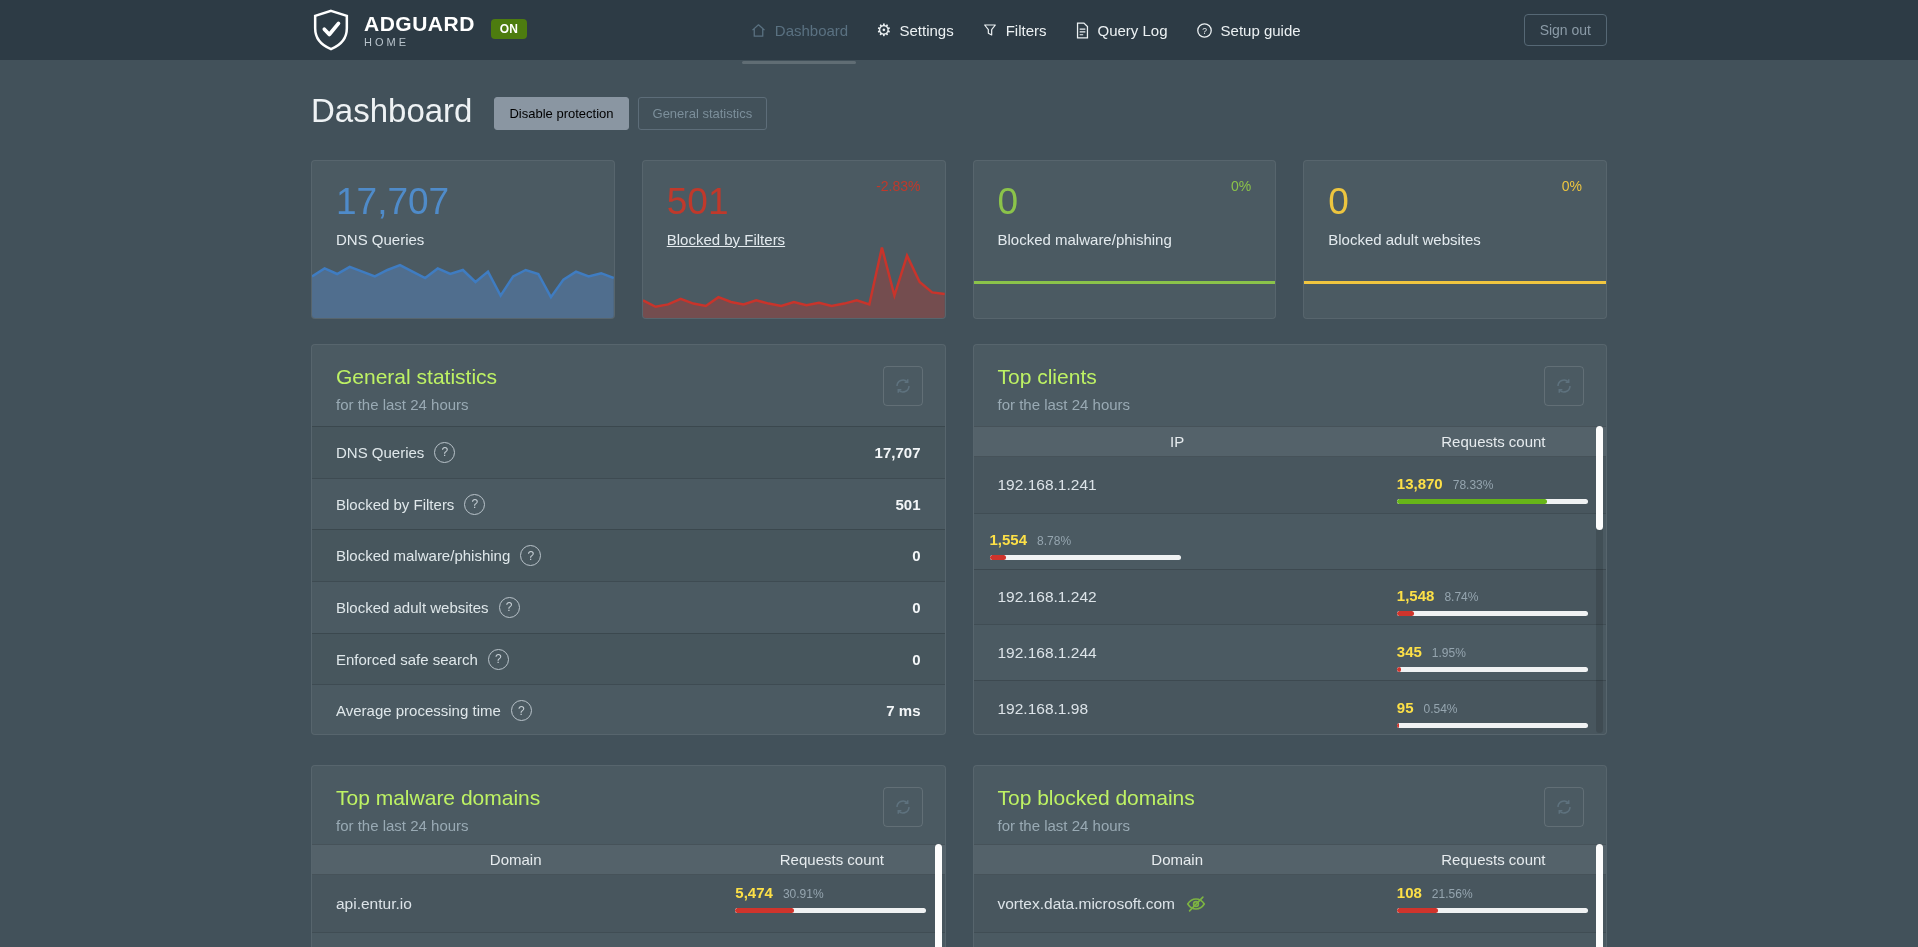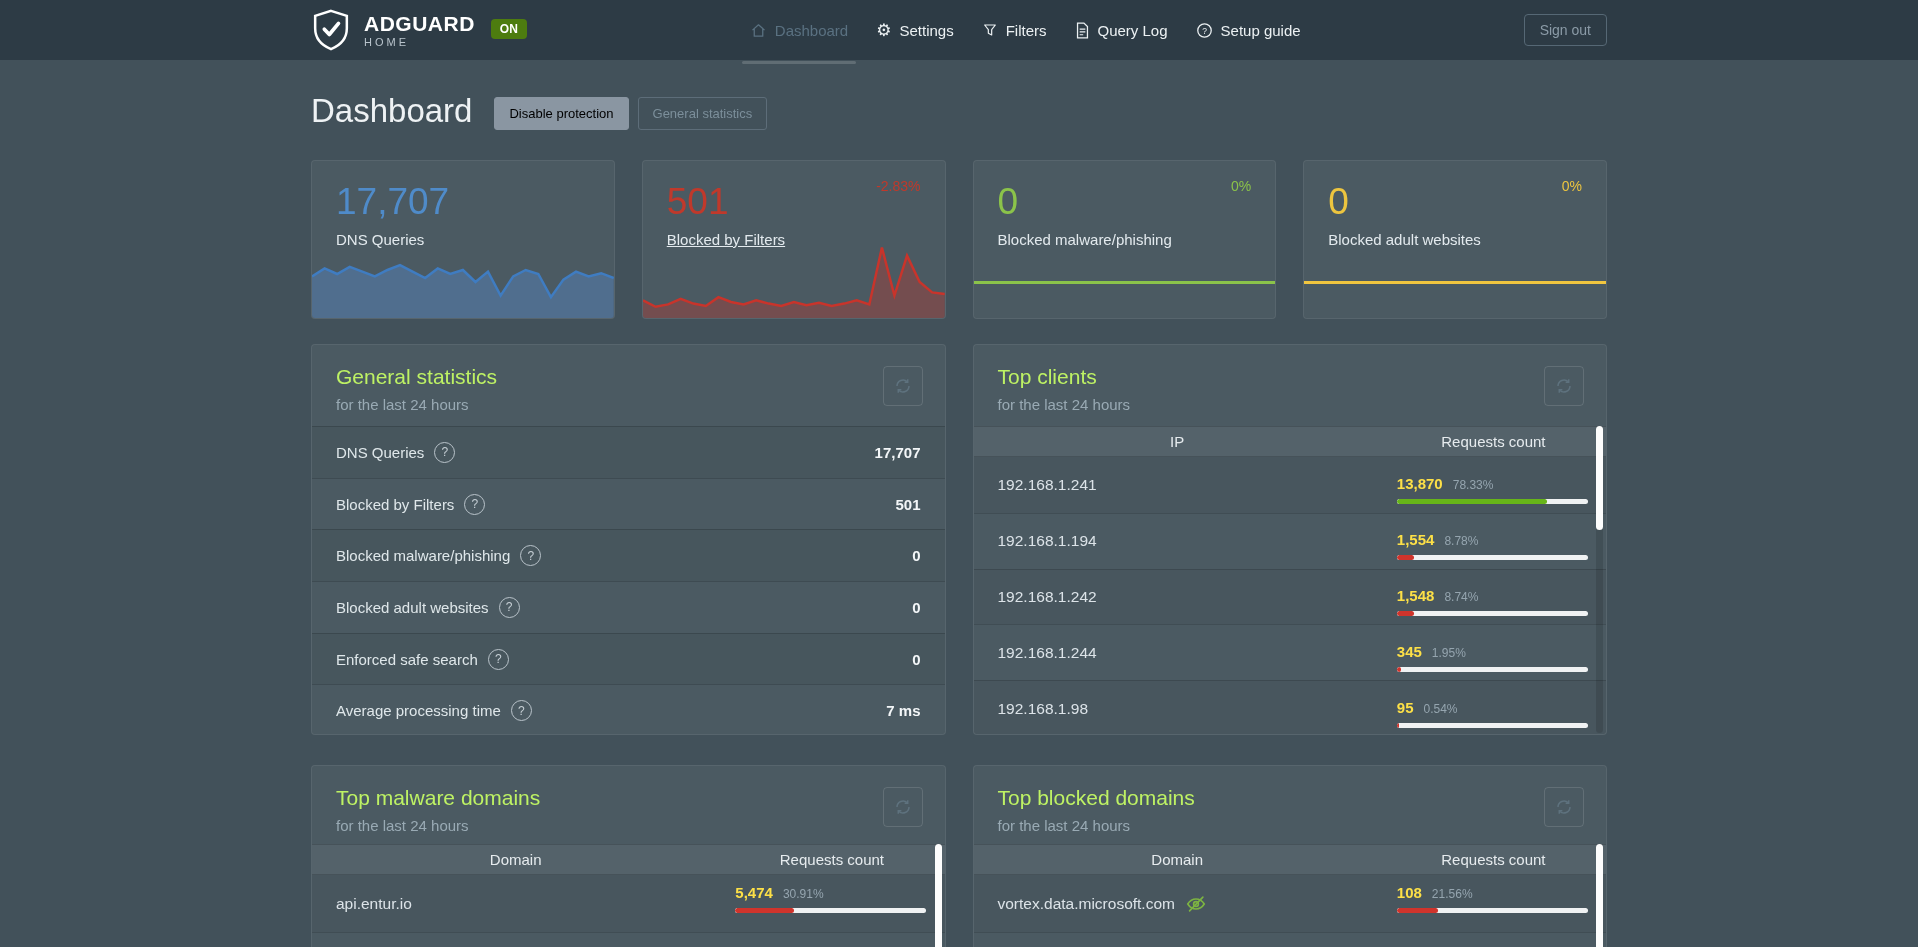--- a/index.html
+++ b/index.html
@@ -323,21 +323,20 @@
             <div class="count-line">
                 <span class="count-num">13,870</span>
                 <span class="count-pct">78.33%</span>
               </div>
             <div class="bar-track">
                 <div class="bar-fill" style="width: 78.33%; background: rgb(103, 181, 25);"></div>
               </div>
           </div>
         </div>
         <div class="t-row client-row">
-          <div class="cell-main">192.168.1.194</div>
           <div class="cell-count">
             <div class="count-line">
                 <span class="count-num">1,554</span>
                 <span class="count-pct">8.78%</span>
               </div>
             <div class="bar-track">
                 <div class="bar-fill" style="width: 8.78%; background: rgb(208, 52, 44);"></div>
               </div>
           </div>
         </div>

